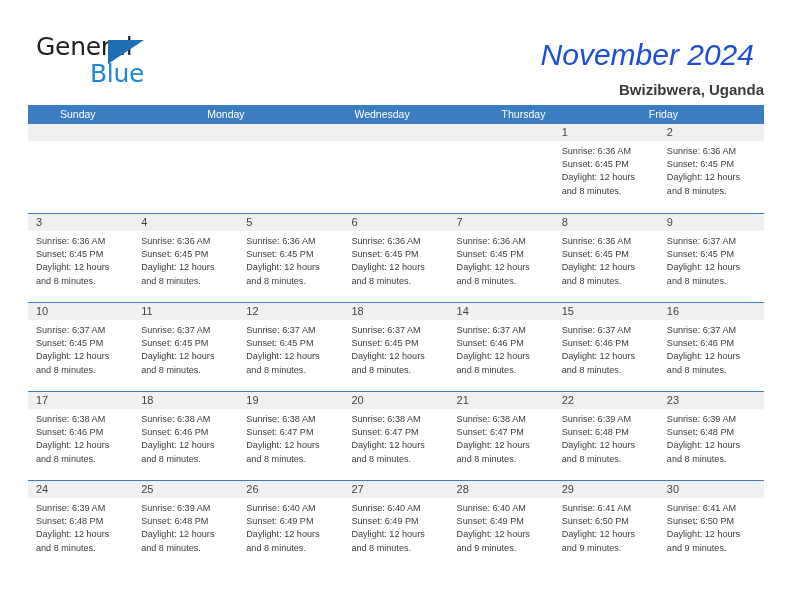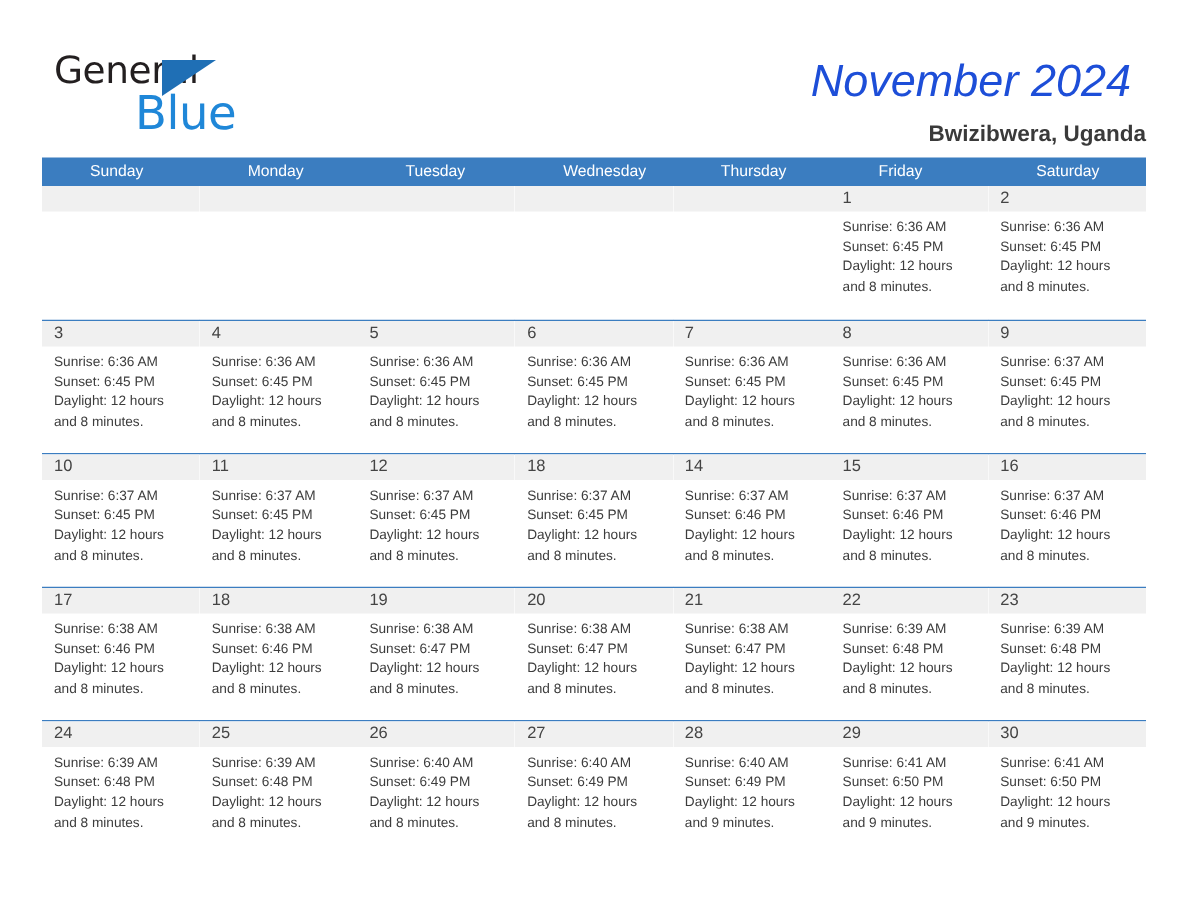--- a/index.html
+++ b/index.html
@@ -54,21 +54,21 @@
     top: 12px;
     width: 0;
     height: 0;
     border-left: 36px solid #1f6fb5;
     border-bottom: 24px solid transparent;
   }
   .brand-blue {
     position: absolute;
     left: 62px;
     top: 33px;
-    font-size: 31px;
+    font-size: 25px;
     letter-spacing: -0.3px;
     color: #1f87d8;
     font-family: "DejaVu Sans", sans-serif;
     font-weight: 400;
     line-height: 1;
   }
   .title-block {
     position: absolute;
     right: 0;
     top: 0;
@@ -173,25 +173,23 @@
       <div class="cal-subtitle">Bwizibwera, Uganda</div>
     </div>
 
   </div>
 
   <div class="calendar">
 
     <div class="weekday-row">
       <div class="weekday-cell">Sunday</div>
       <div class="weekday-cell">Monday</div>
-      <div class="weekday-cell">Tuesday</div>
       <div class="weekday-cell">Wednesday</div>
       <div class="weekday-cell">Thursday</div>
       <div class="weekday-cell">Friday</div>
-      <div class="weekday-cell">Saturday</div>
     </div>
 
     <div id="weeks-container">
         <div class="week-row first">
           <div class="day-cell empty">
             <div class="day-num-strip"></div>
           </div>
           <div class="day-cell empty">
             <div class="day-num-strip"></div>
           </div>

